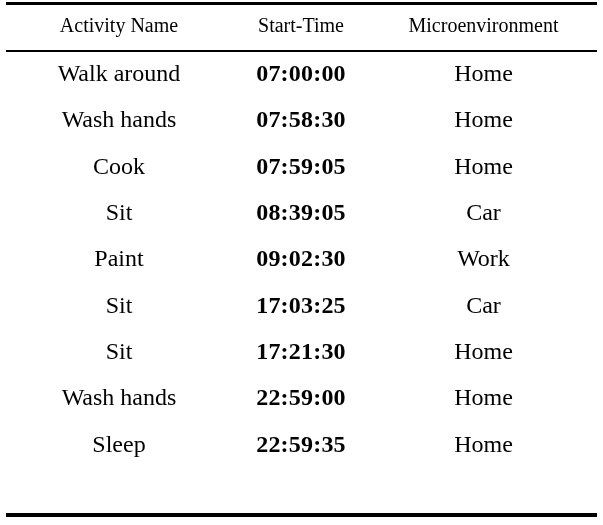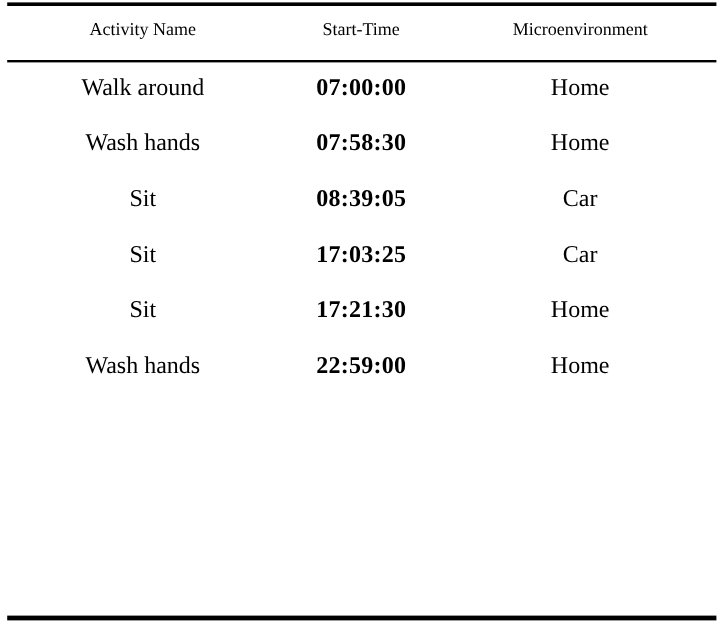--- a/index.html
+++ b/index.html
@@ -30,42 +30,42 @@
   }
   col.col-activity { width: 226px; }
   col.col-time     { width: 138px; }
   col.col-env      { width: 227px; }
 
   thead tr.header-row {
     height: 50px;
   }
   thead th {
     font-weight: normal;
-    font-size: 15px;
+    font-size: 20px;
     text-align: center;
     vertical-align: middle;
     padding: 0;
     line-height: 1;
   }
   
   .rule {
     position: absolute;
     left: 6px;
     width: 591px;
     background: #000000;
   }
   .rule-top    { top: 2px;   height: 3px; }
   .rule-mid    { top: 50px;  height: 2px; }
   .rule-bottom { top: 513px; height: 4px; }
 
   tbody tr.data-row {
     height: 46.3px;
   }
   tbody td {
-    font-size: 20px;
+    font-size: 24px;
     text-align: center;
     vertical-align: middle;
     padding: 0;
     line-height: 1;
     white-space: nowrap;
   }
   td.cell-time {
     letter-spacing: 0.2px;
     font-weight: bold;
   }
@@ -97,35 +97,50 @@
         <td class="cell-activity">Walk around</td>
         <td class="cell-time">07:00:00</td>
         <td class="cell-env">Home</td>
       </tr>
       <tr class="data-row">
         <td class="cell-activity">Wash hands</td>
         <td class="cell-time">07:58:30</td>
         <td class="cell-env">Home</td>
       </tr>
       <tr class="data-row">
+        <td class="cell-activity">Cook</td>
+        <td class="cell-time">07:59:05</td>
+        <td class="cell-env">Home</td>
+      </tr>
+      <tr class="data-row">
         <td class="cell-activity">Sit</td>
         <td class="cell-time">08:39:05</td>
         <td class="cell-env">Car</td>
+      </tr>
+      <tr class="data-row">
+        <td class="cell-activity">Paint</td>
+        <td class="cell-time">09:02:30</td>
+        <td class="cell-env">Work</td>
       </tr>
       <tr class="data-row">
         <td class="cell-activity">Sit</td>
         <td class="cell-time">17:03:25</td>
         <td class="cell-env">Car</td>
       </tr>
       <tr class="data-row">
         <td class="cell-activity">Sit</td>
         <td class="cell-time">17:21:30</td>
         <td class="cell-env">Home</td>
       </tr>
       <tr class="data-row">
         <td class="cell-activity">Wash hands</td>
         <td class="cell-time">22:59:00</td>
         <td class="cell-env">Home</td>
       </tr>
+      <tr class="data-row">
+        <td class="cell-activity">Sleep</td>
+        <td class="cell-time">22:59:35</td>
+        <td class="cell-env">Home</td>
+      </tr>
     </tbody>
   </table>
 
 </div>
 
 </body></html>

